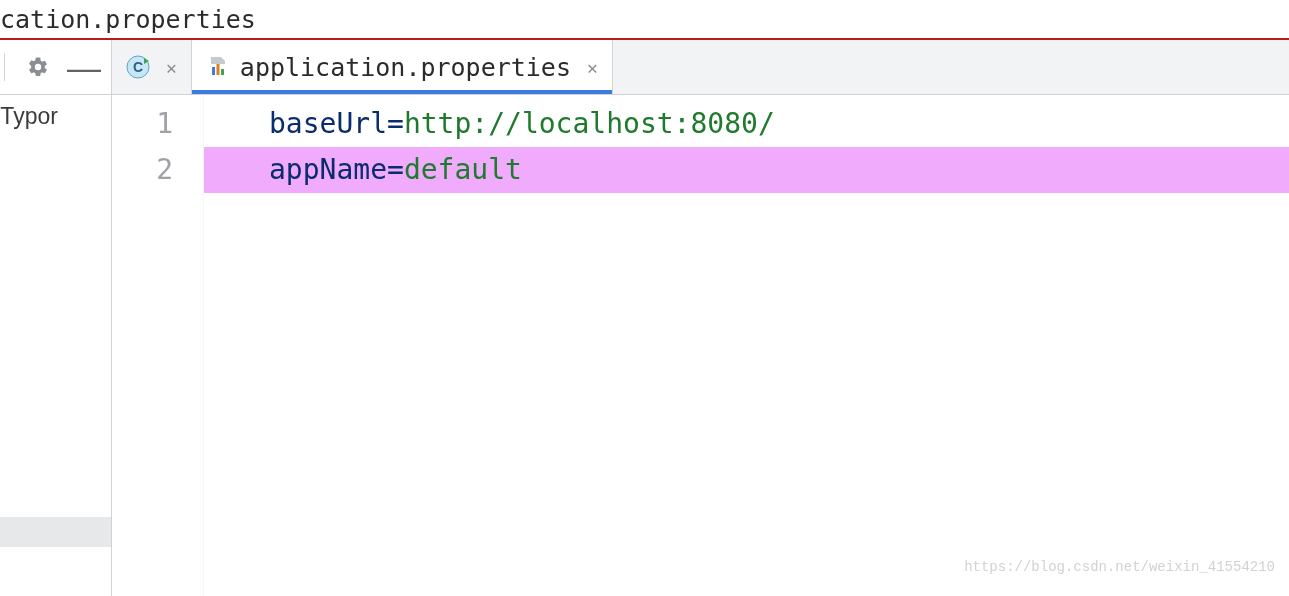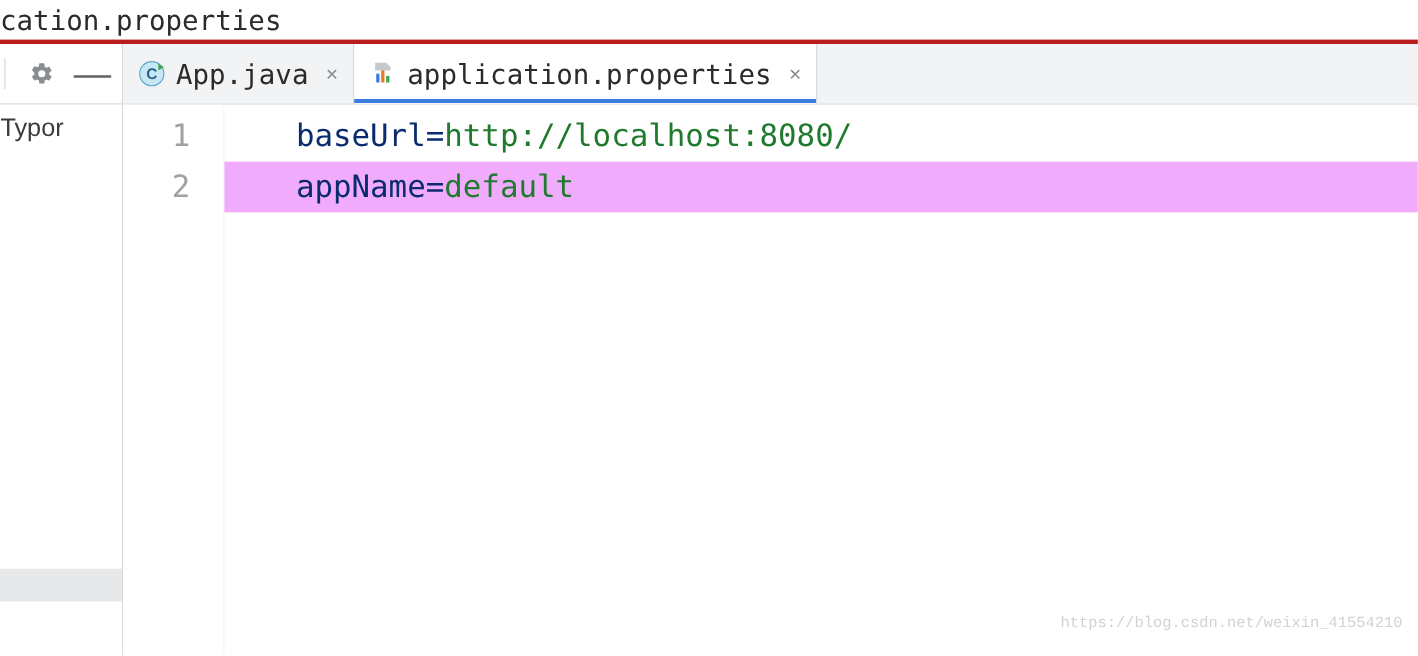--- a/index.html
+++ b/index.html
@@ -1,20 +1,20 @@
 <!DOCTYPE html>
 <html><head>
 <meta charset="utf-8">
 <style>
   * { margin:0; padding:0; box-sizing:border-box; }
   html,body { width:1289px; height:596px; font-family:"Segoe UI","Helvetica Neue",Arial,sans-serif; background:#fff; color:#2b2b2b; overflow:hidden; }
   .root { width:100%; height:100%; display:flex; flex-direction:column; }
 
   
-  .path-bar { height:40px; display:flex; align-items:center; border-bottom:4px solid #b91c1c; font-family:Menlo,Consolas,monospace; font-size:25px; color:#2b2b2b; padding-left:0; }
+  .path-bar { height:40px; display:flex; align-items:center; border-bottom:2px solid #b91c1c; font-family:Menlo,Consolas,monospace; font-size:25px; color:#2b2b2b; padding-left:0; }
   .path-bar span { white-space:pre; }
 
   
   .second-row { display:flex; height:55px; border-bottom:1px solid #d1d3d6; }
 
   .sidebar-head { width:112px; display:flex; align-items:center; justify-content:flex-end; gap:18px; padding-right:10px; border-right:1px solid #d1d3d6; }
   .sidebar-head .sep { width:1px; height:28px; background:#d1d3d6; margin-right:4px; }
   .gear, .minus { color:#8a8d91; display:flex; align-items:center; justify-content:center; }
   .gear svg { width:22px; height:22px; fill:#8a8d91; }
   .minus { font-size:34px; line-height:0; font-weight:400; color:#606367; }
@@ -67,21 +67,20 @@
 
     <div class="tab-strip">
       <div class="tab">
         <span class="tab-icon">
           <svg viewBox="0 0 24 24">
               <circle cx="12" cy="12" r="11" fill="#c7e7f5" stroke="#59a7c9" stroke-width="1"></circle>
               <text x="12" y="17" text-anchor="middle" font-size="14" font-family="Arial" fill="#28628c" font-weight="bold">C</text>
               <polygon points="18,3 23,6 18,9" fill="#3fa64e"></polygon>
             </svg>
         </span>
-        <span>App.java</span>
         <span class="close">✕</span>
       </div>
       <div class="tab active">
         <span class="tab-icon">
           <svg viewBox="0 0 24 24">
             <path d="M5 2h10l4 4v3H5Z" fill="#c7cacc"></path>
             <rect x="6" y="12" width="3" height="8" fill="#3b7ddd"></rect>
             <rect x="10.5" y="9" width="3" height="11" fill="#e07d2b"></rect>
             <rect x="15" y="14" width="3" height="6" fill="#3fa64e"></rect>
           </svg>

